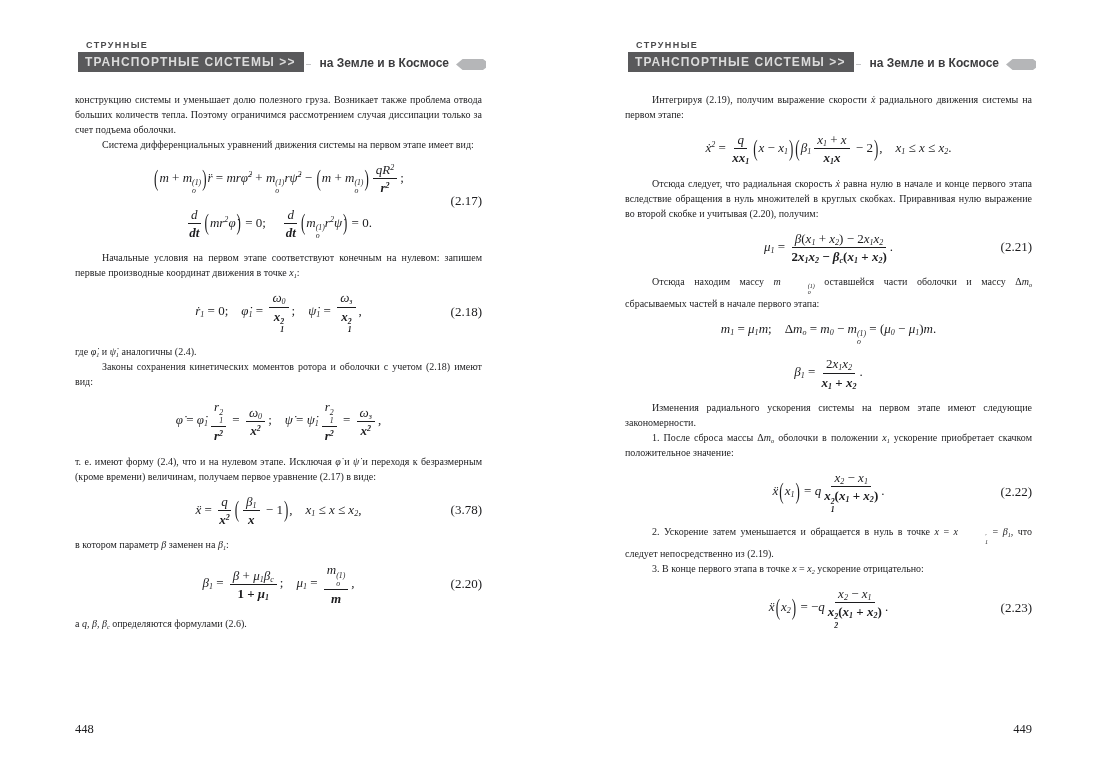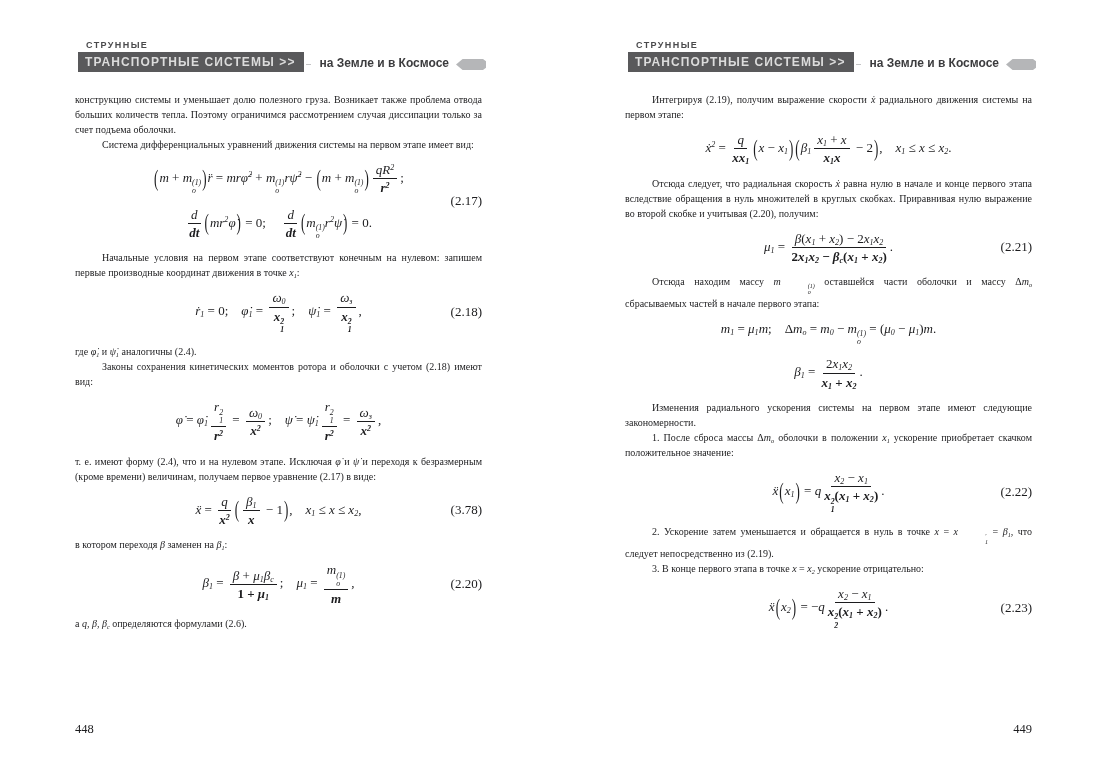--- a/index.html
+++ b/index.html
@@ -160,21 +160,21 @@
           <div class="eq-line"><span class="it">ẍ</span><span class="rm"> = </span><span class="frac">
               <span class="fn"><span class="it">q</span></span>
               <span class="fd"><span class="it">x</span><sup>2</sup></span>
             </span><span class="bp">(</span><span class="frac">
               <span class="fn"><span class="it">β</span><sub>1</sub></span>
               <span class="fd"><span class="it">x</span></span>
             </span><span class="rm"> − 1</span><span class="bp">)</span><span class="rm">,</span><span class="spc" style="width: 1em;"></span><span class="it">x</span><sub>1</sub><span class="rm"> ≤ </span><span class="it">x</span><span class="rm"> ≤ </span><span class="it">x</span><sub>2</sub><span class="rm">,</span></div>
         </div>
         <span class="eq-num">(3.78)</span>
       </div>
-      <p class="para"><span class="rm">в котором переходя </span><span class="it">β</span><span class="rm"> заменен на </span><span class="it">β</span><sub>1</sub><span class="rm">:</span></p>
+      <p class="para"><span class="rm">в котором параметр </span><span class="it">β</span><span class="rm"> заменен на </span><span class="it">β</span><sub>1</sub><span class="rm">:</span></p>
       <div class="eq">
         <div class="eq-lines">
           <div class="eq-line"><span class="it">β</span><sub>1</sub><span class="rm"> = </span><span class="frac">
               <span class="fn"><span class="it">β</span><span class="rm"> + </span><span class="it">μ</span><sub>1</sub><span class="it">β</span><sub>с</sub></span>
               <span class="fd"><span class="rm">1 + </span><span class="it">μ</span><sub>1</sub></span>
             </span><span class="rm">;</span><span class="spc" style="width: 1em;"></span><span class="it">μ</span><sub>1</sub><span class="rm"> = </span><span class="frac">
               <span class="fn"><span class="it">m</span><span class="ss">
                   <span class="sst">(1)</span>
                   <span class="ssb">о</span>
                 </span></span>

